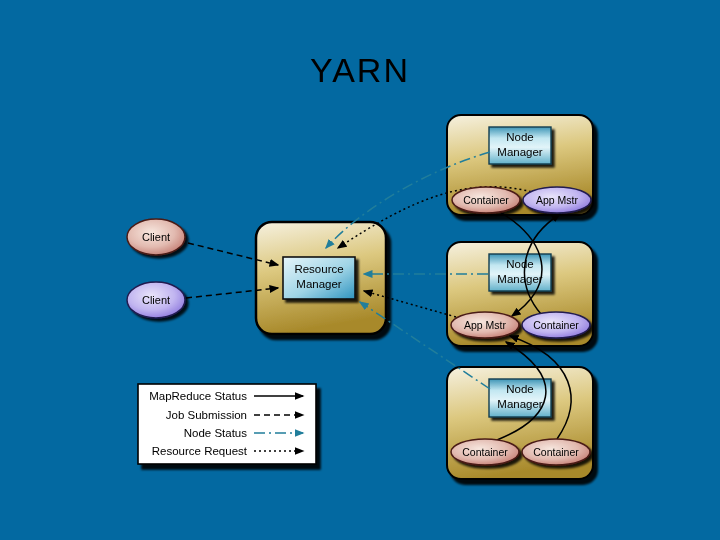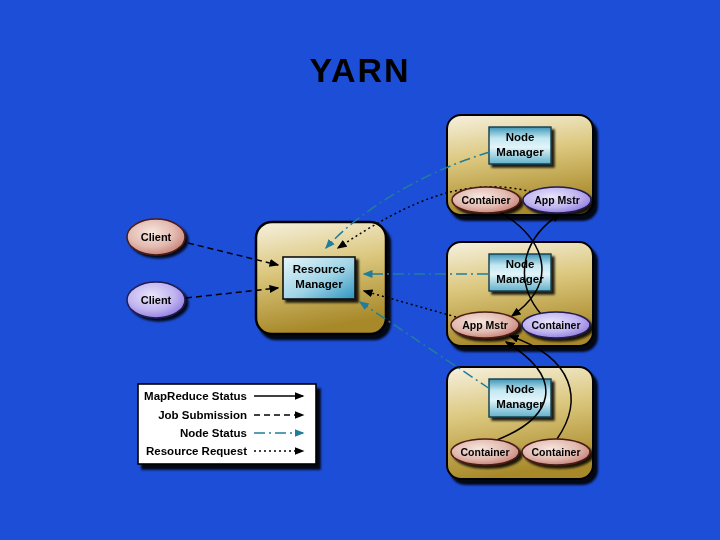--- a/index.html
+++ b/index.html
@@ -1,17 +1,17 @@
 <!DOCTYPE html>
 <html><head>
 <meta charset="utf-8">
 <style>
   html,body{margin:0;padding:0;background:#fff;}
-  .slide{position:relative;width:720px;height:540px;background:#1d4ed8;overflow:hidden;
-         font-family:"Liberation Sans", sans-serif;font-weight:bold;}
+  .slide{position:relative;width:720px;height:540px;background:#0369a1;overflow:hidden;
+         font-family:"Liberation Sans", sans-serif;}
   svg{display:block}
   text{fill:#000;font-family:"Liberation Sans", sans-serif;}
   .title-text{font-size:34px;letter-spacing:2px;}
   .node-label{font-size:11.5px;}
   .ellipse-label{font-size:10.5px;}
   .client-label{font-size:11px;}
   .legend-label{font-size:11.5px;}
   .gold-box{fill:url(#goldGrad);stroke:#000;stroke-width:2;}
   .rm-box{fill:url(#goldGrad);stroke:#000;stroke-width:2.5;}
   .blue-box{fill:url(#blueGrad);stroke:#123c4e;stroke-width:1.4;}

